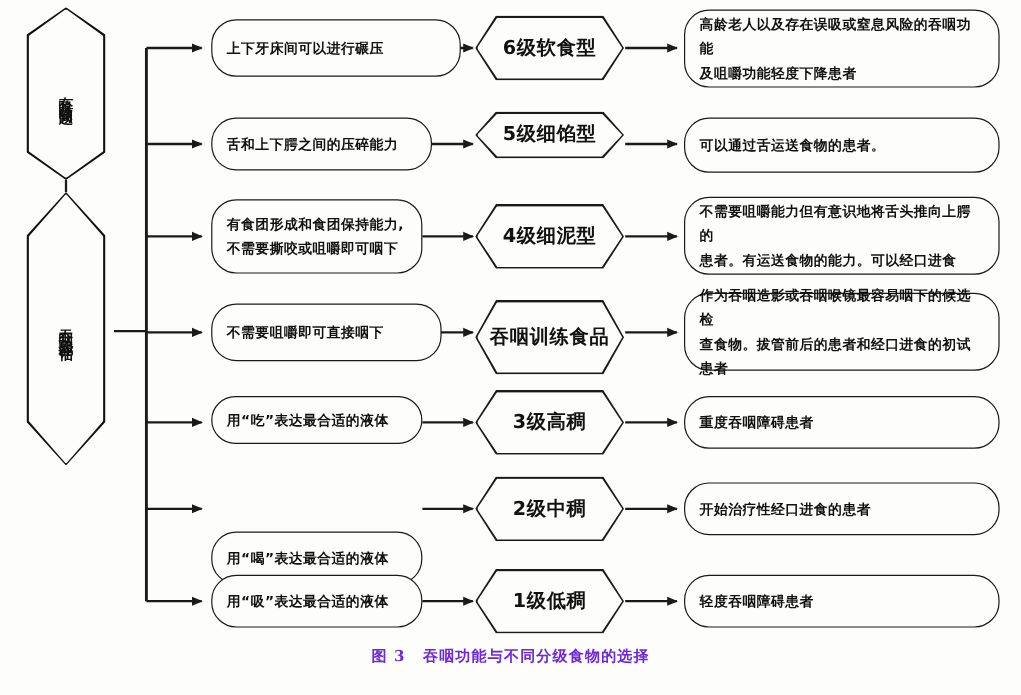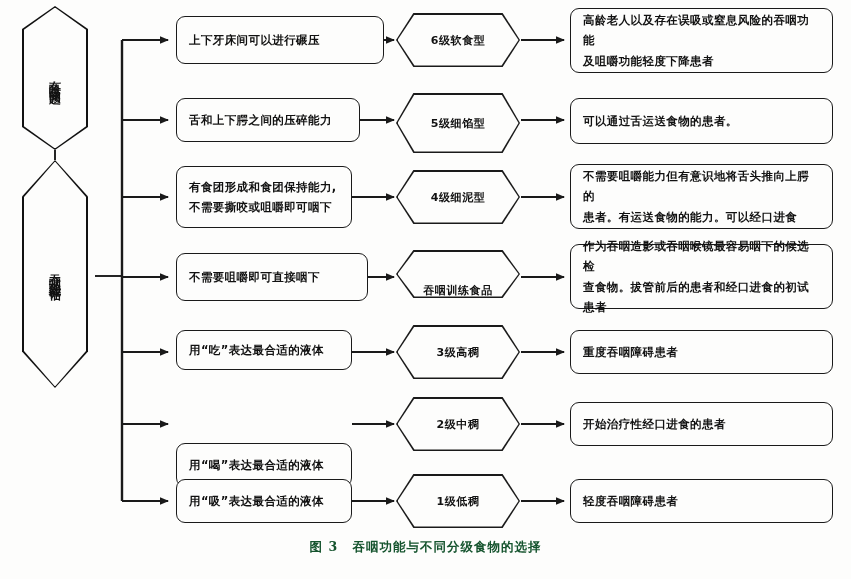--- a/index.html
+++ b/index.html
@@ -63,21 +63,21 @@
     text-orientation: upright;
     letter-spacing: 3px;
     font-size: 12px;
     font-weight: 700;
     line-height: 1;
     text-align: center;
   }
   
   .rbox {
     border: 1.4px solid #1a1a1a;
-    border-radius: 9px;
+    border-radius: 21px;
     padding: 6px 12px;
     line-height: 1.75;
     font-size: 11.5px;
     font-weight: 700;
     letter-spacing: 0.4px;
   }
   .rbox.center-one { align-items: center; }
   .rbox .txt { display: block; width: 100%; }
   .rbox .txt .ln { display: block; }
   
@@ -94,36 +94,36 @@
   .hhex .hexinner {
     position: absolute;
     left: 1.5px; top: 1.5px; right: 1.5px; bottom: 1.5px;
     background: #fdfdfc;
     -webkit-clip-path: polygon(14% 0%, 86% 0%, 100% 50%, 86% 100%, 14% 100%, 0% 50%);
     clip-path: polygon(14% 0%, 86% 0%, 100% 50%, 86% 100%, 14% 100%, 0% 50%);
   }
   .hhex .hlabel {
     position: relative;
     z-index: 2;
-    font-size: 11px;
+    font-size: 16px;
     font-weight: 700;
     letter-spacing: 0.6px;
     white-space: nowrap;
   }
   
   #caption {
     position: absolute;
     left: 0;
     top: 539px;
     width: 851px;
     text-align: center;
     font-size: 12.5px;
     font-weight: 700;
     font-family: "DejaVu Serif", "Liberation Serif", serif;
-    color: #14532d;
+    color: #6d28d9;
     letter-spacing: 1px;
   }
   #caption .cap-num { margin-right: 9px; }
 </style>
 </head>
 <body>
 
 <div id="figure-root">
 
   <svg class="wires" viewBox="0 0 851 579">
@@ -193,21 +193,21 @@
       <span class="ln">高龄老人以及存在误吸或窒息风险的吞咽功能</span>
       <span class="ln">及咀嚼功能轻度下降患者</span>
     </span>
   </div>
 
   <div class="node rbox center-one" style="left:176px; top:98px; width:184px; height:44px;">
     <span class="txt">
       <span class="ln">舌和上下腭之间的压碎能力</span>
     </span>
   </div>
-  <div class="node hhex" style="left:396px; top:93px; width:124px; height:60px;">
+  <div class="node hhex" style="left:396px; top:93px; width:124px; height:39px;">
     <span class="hexbody"></span>
     <span class="hexinner"></span>
     <span class="hlabel">5级细馅型</span>
   </div>
   <div class="node rbox center-one" style="left:570px; top:98px; width:263px; height:46px;">
     <span class="txt">
       <span class="ln">可以通过舌运送食物的患者。</span>
     </span>
   </div>
 
@@ -227,21 +227,21 @@
       <span class="ln">不需要咀嚼能力但有意识地将舌头推向上腭的</span>
       <span class="ln">患者。有运送食物的能力。可以经口进食</span>
     </span>
   </div>
 
   <div class="node rbox center-one" style="left:176px; top:253px; width:192px; height:48px;">
     <span class="txt">
       <span class="ln">不需要咀嚼即可直接咽下</span>
     </span>
   </div>
-  <div class="node hhex" style="left:396px; top:250px; width:124px; height:48px;align-items:flex-end;">
+  <div class="node hhex" style="left:396px; top:250px; width:124px; height:62px;">
     <span class="hexbody"></span>
     <span class="hexinner"></span>
     <span class="hlabel">吞咽训练食品</span>
   </div>
   <div class="node rbox" style="left:570px; top:244px; width:263px; height:65px;">
     <span class="txt">
       <span class="ln">作为吞咽造影或吞咽喉镜最容易咽下的候选检</span>
       <span class="ln">查食物。拔管前后的患者和经口进食的初试患者</span>
     </span>
   </div>

